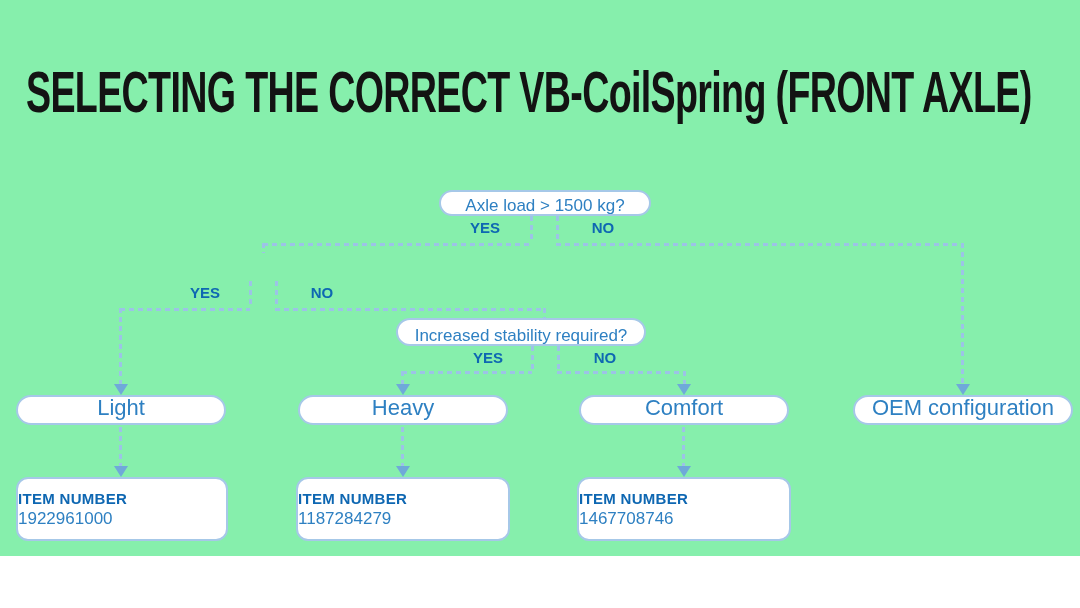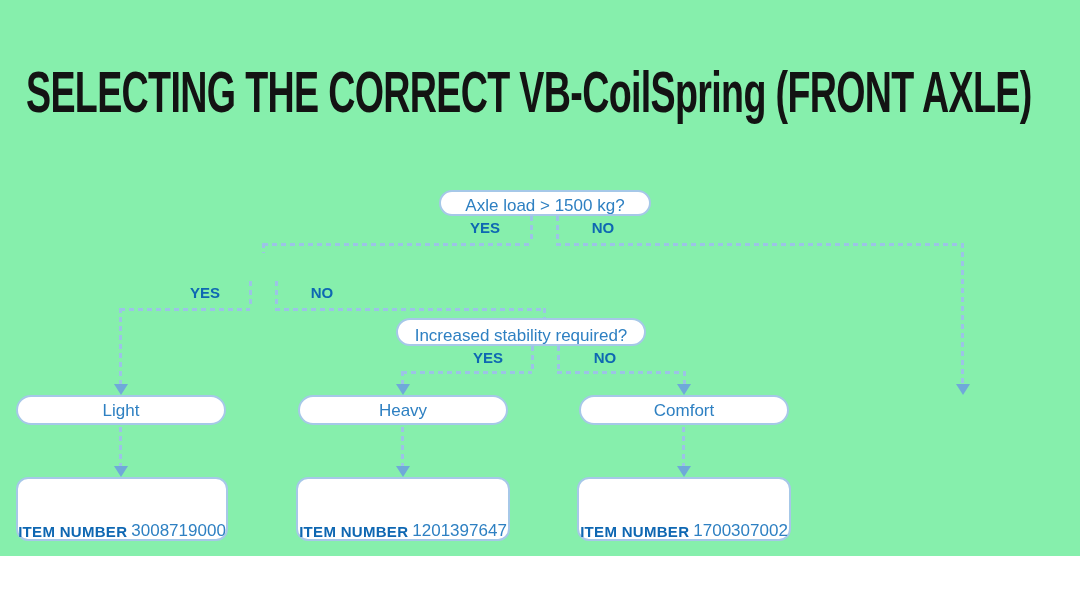--- a/index.html
+++ b/index.html
@@ -15,27 +15,27 @@
   }
   .qbox{
     position:absolute;box-sizing:border-box;
     border:2px solid var(--border);border-radius:15px;background:#fff;
     display:flex;align-items:flex-end;justify-content:center;
     color:var(--qtext);font-size:17px;line-height:1;
   }
   .pill{
     position:absolute;box-sizing:border-box;
     border:2px solid var(--border);border-radius:16px;background:#fff;
-    display:flex;align-items:center;justify-content:center;
-    color:var(--qtext);font-size:17px;line-height:1;
+    display:flex;align-items:flex-start;justify-content:center;
+    color:var(--qtext);font-size:22px;line-height:1;
   }
   .itembox{
     position:absolute;box-sizing:border-box;
     border:2px solid var(--border);border-radius:12px;background:#fff;
-    display:flex;flex-direction:row;align-items:flex-end;justify-content:center;
+    display:flex;flex-direction:column;align-items:flex-start;justify-content:center;
     gap:4px;
   }
   .itemlabel{color:var(--strong);font-size:15px;font-weight:700;letter-spacing:.3px;line-height:1;}
   .itemnum{color:var(--qtext);font-size:17px;line-height:1;}
   .yn{
     position:absolute;width:60px;text-align:center;
     color:var(--strong);font-size:15px;font-weight:700;line-height:1;
   }
   .hdash{position:absolute;height:3px;
     background:repeating-linear-gradient(90deg,var(--dash) 0 5px,transparent 5px 9px);}
@@ -91,34 +91,37 @@
 
   <div class="pill" style="left:16px;top:395px;width:210px;height:30px;">
     <span>Light</span>
   </div>
   <div class="pill" style="left:579px;top:395px;width:210px;height:30px;">
     <span>Comfort</span>
   </div>
   <div class="pill" style="left:298px;top:395px;width:210px;height:30px;">
     <span>Heavy</span>
   </div>
+  <div class="pill" style="left:853px;top:395px;width:220px;height:30px;">
+    <span>OEM configuration</span>
+  </div>
 
   <div class="vdash" style="left:119px;top:427px;height:39px;"></div>
   <div class="arr" style="left:114px;top:466px;"></div>
   <div class="vdash" style="left:401px;top:427px;height:39px;"></div>
   <div class="arr" style="left:396px;top:466px;"></div>
   <div class="vdash" style="left:682px;top:427px;height:39px;"></div>
   <div class="arr" style="left:677px;top:466px;"></div>
 
   <div class="itembox" style="left:16px;top:477px;width:212px;height:64px;">
     <div class="itemlabel">ITEM NUMBER</div>
-    <div class="itemnum">3008719000</div>
+    <div class="itemnum">1922961000</div>
   </div>
   <div class="itembox" style="left:296px;top:477px;width:214px;height:64px;">
     <div class="itemlabel">ITEM NUMBER</div>
-    <div class="itemnum">1201397647</div>
+    <div class="itemnum">1187284279</div>
   </div>
   <div class="itembox" style="left:577px;top:477px;width:214px;height:64px;">
     <div class="itemlabel">ITEM NUMBER</div>
-    <div class="itemnum">1700307002</div>
+    <div class="itemnum">1467708746</div>
   </div>
 
 </div>
 
 </body></html>

